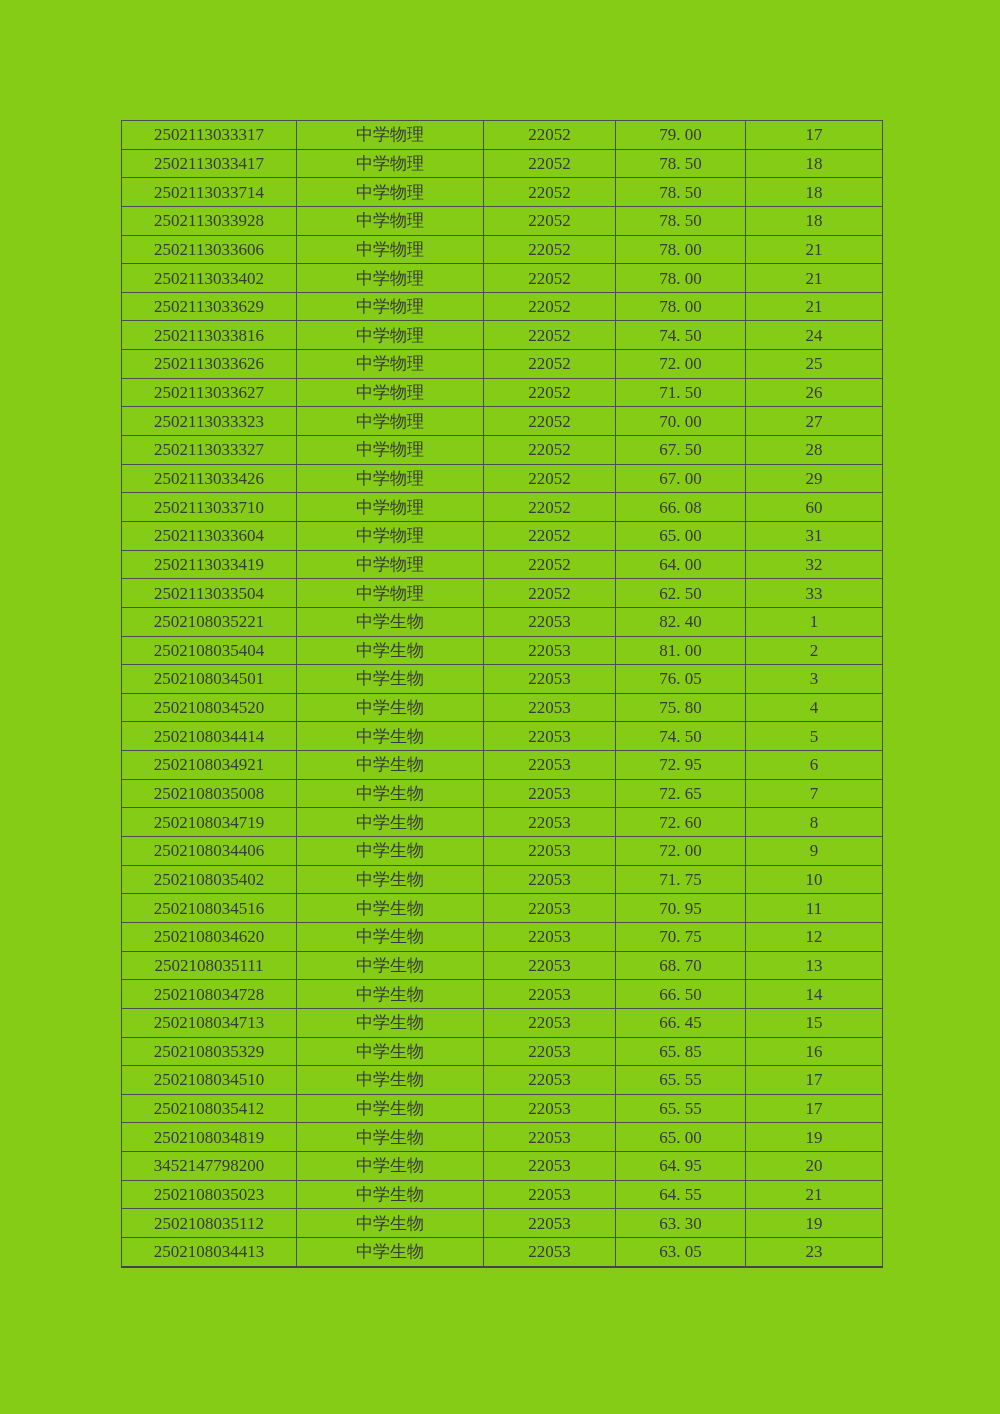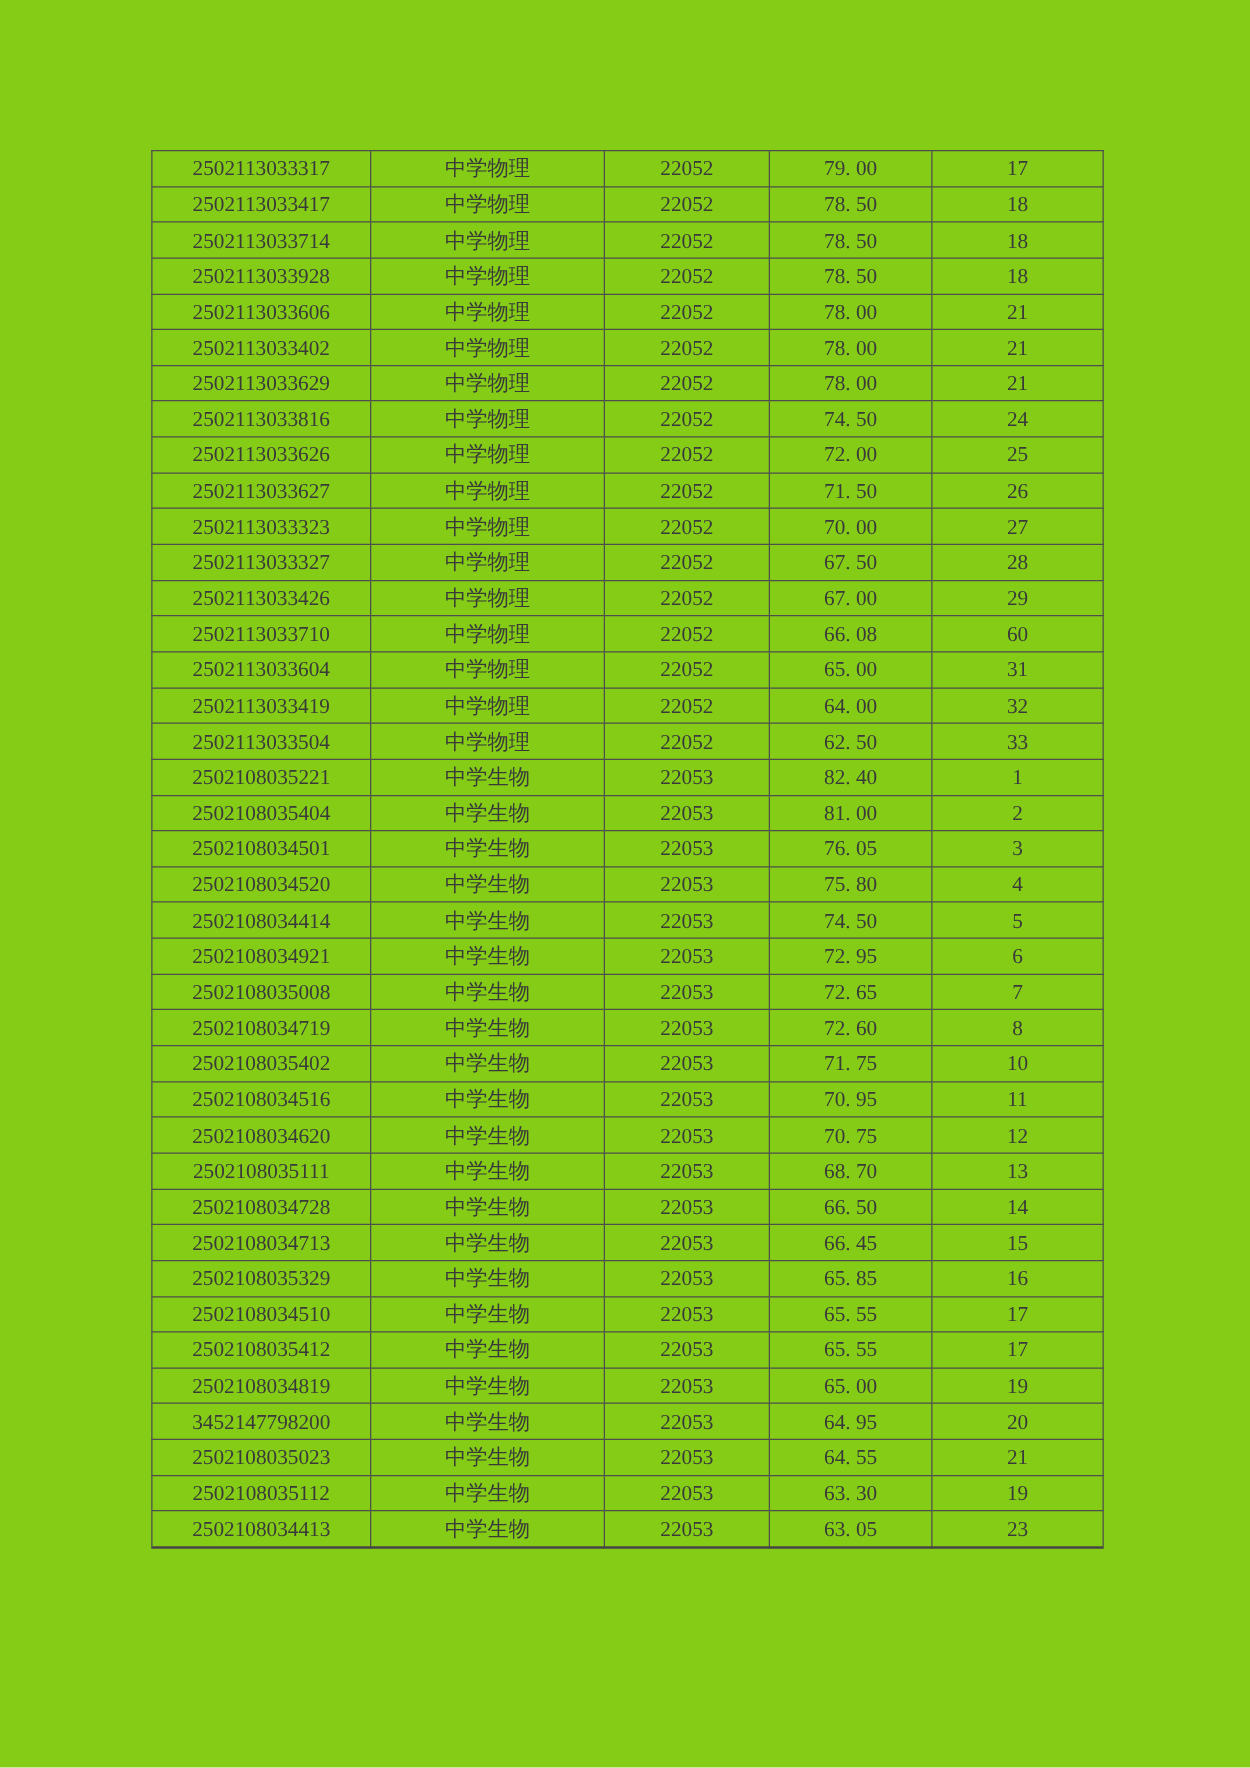--- a/index.html
+++ b/index.html
@@ -225,20 +225,27 @@
           <td>7</td>
         </tr>
         <tr>
           <td>2502108034719</td>
           <td>中学生物</td>
           <td>22053</td>
           <td>72. 60</td>
           <td>8</td>
         </tr>
         <tr>
+          <td>2502108034406</td>
+          <td>中学生物</td>
+          <td>22053</td>
+          <td>72. 00</td>
+          <td>9</td>
+        </tr>
+        <tr>
           <td>2502108035402</td>
           <td>中学生物</td>
           <td>22053</td>
           <td>71. 75</td>
           <td>10</td>
         </tr>
         <tr>
           <td>2502108034516</td>
           <td>中学生物</td>
           <td>22053</td>

